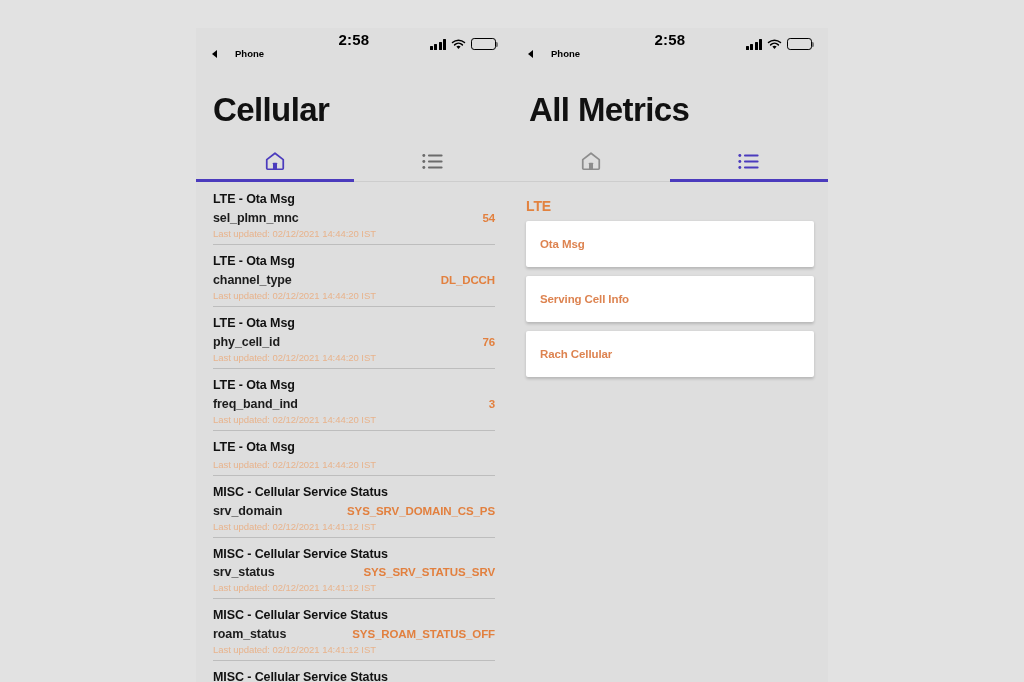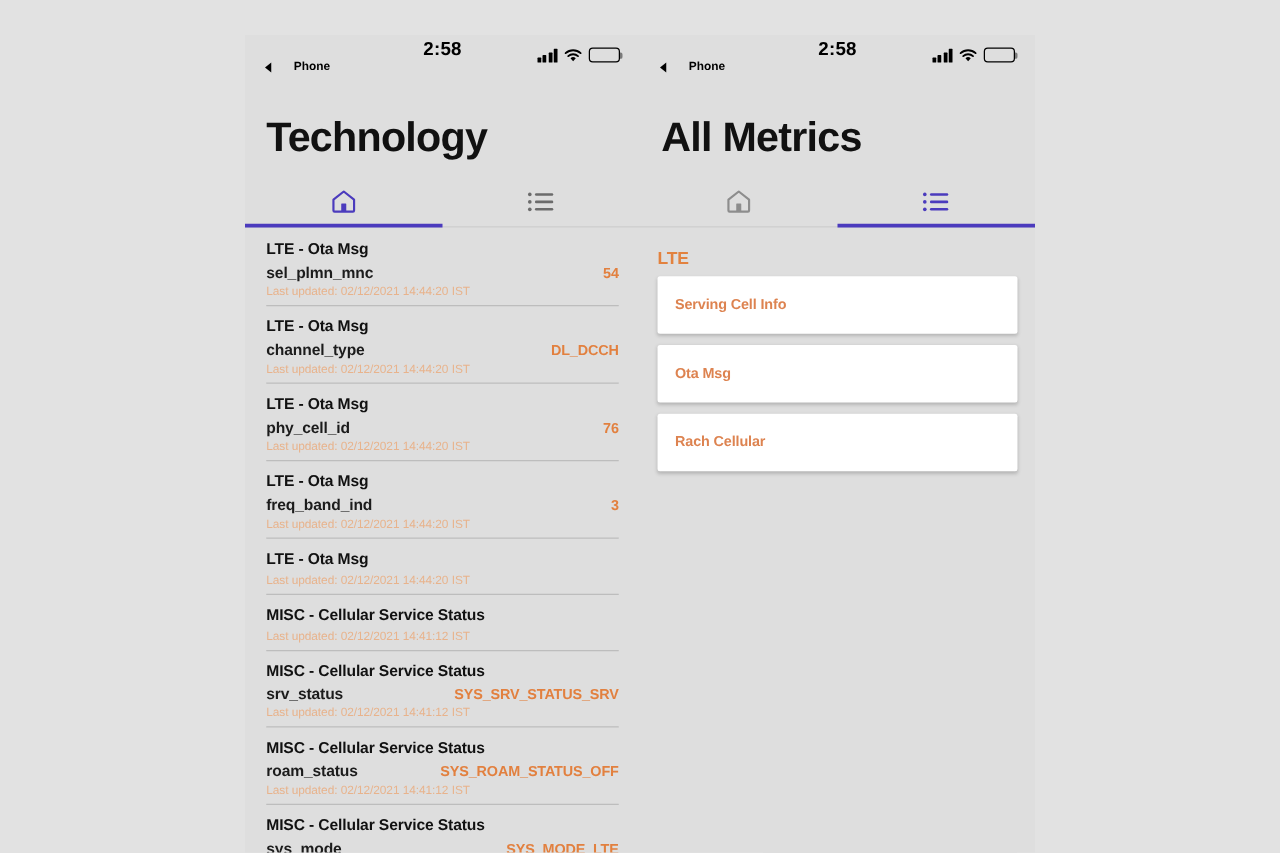--- a/index.html
+++ b/index.html
@@ -276,21 +276,21 @@
           <svg width="15" height="11" viewBox="0 0 15 11">
             <path d="M7.5 9.9 L5.4 7.6 a3.1 3.1 0 0 1 4.2 0 Z" fill="#000"></path>
             <path d="M3.6 5.9 a5.7 5.7 0 0 1 7.8 0" stroke="#000" stroke-width="1.5" fill="none" stroke-linecap="round"></path>
             <path d="M1.5 3.5 a8.9 8.9 0 0 1 12 0" stroke="#000" stroke-width="1.5" fill="none" stroke-linecap="round"></path>
           </svg>
         </span>
         <span class="batt"><span class="lvl"></span></span>
       </div>
     </div>
 
-    <div class="page-title">Technology</div>
+    <div class="page-title">Cellular</div>
 
     <div class="tabbar">
       <div class="tab active">
         <span class="icon-home">
           <svg width="22" height="22" viewBox="0 0 24 24" fill="none" stroke="#4b3bbd" stroke-width="1.9" stroke-linecap="round" stroke-linejoin="round">
             <path d="M3 10.5 L12 3.5 L21 10.5 V20 a1 1 0 0 1-1 1 H4 a1 1 0 0 1-1-1 Z"></path>
             <rect x="9.8" y="14" width="4.4" height="7" rx="0.5" fill="#4b3bbd" stroke="none"></rect>
           </svg>
         </span>
         <span class="ind"></span>
@@ -349,20 +349,24 @@
         <div class="m-time">Last updated: 02/12/2021 14:44:20 IST</div>
       </div>
 
       <div class="metric-row">
         <div class="m-cat">LTE - Ota Msg</div>
         <div class="m-time">Last updated: 02/12/2021 14:44:20 IST</div>
       </div>
 
       <div class="metric-row">
         <div class="m-cat">MISC - Cellular Service Status</div>
+        <div class="m-line">
+          <span class="m-key">srv_domain</span>
+          <span class="m-val">SYS_SRV_DOMAIN_CS_PS</span>
+        </div>
         <div class="m-time">Last updated: 02/12/2021 14:41:12 IST</div>
       </div>
 
       <div class="metric-row">
         <div class="m-cat">MISC - Cellular Service Status</div>
         <div class="m-line">
           <span class="m-key">srv_status</span>
           <span class="m-val">SYS_SRV_STATUS_SRV</span>
         </div>
         <div class="m-time">Last updated: 02/12/2021 14:41:12 IST</div>
@@ -445,24 +449,24 @@
       </div>
     </div>
     <div class="tabs-underline"></div>
 
     <div class="groups">
 
 
       <div class="group">
         <div class="group-title">LTE</div>
         <div class="card">
+          <span class="card-label">Ota Msg</span>
+        </div>
+        <div class="card">
           <span class="card-label">Serving Cell Info</span>
-        </div>
-        <div class="card">
-          <span class="card-label">Ota Msg</span>
         </div>
         <div class="card">
           <span class="card-label">Rach Cellular</span>
         </div>
       </div>
 
     </div>
 
     <div class="home-ind">
       <span class="bar"></span>

